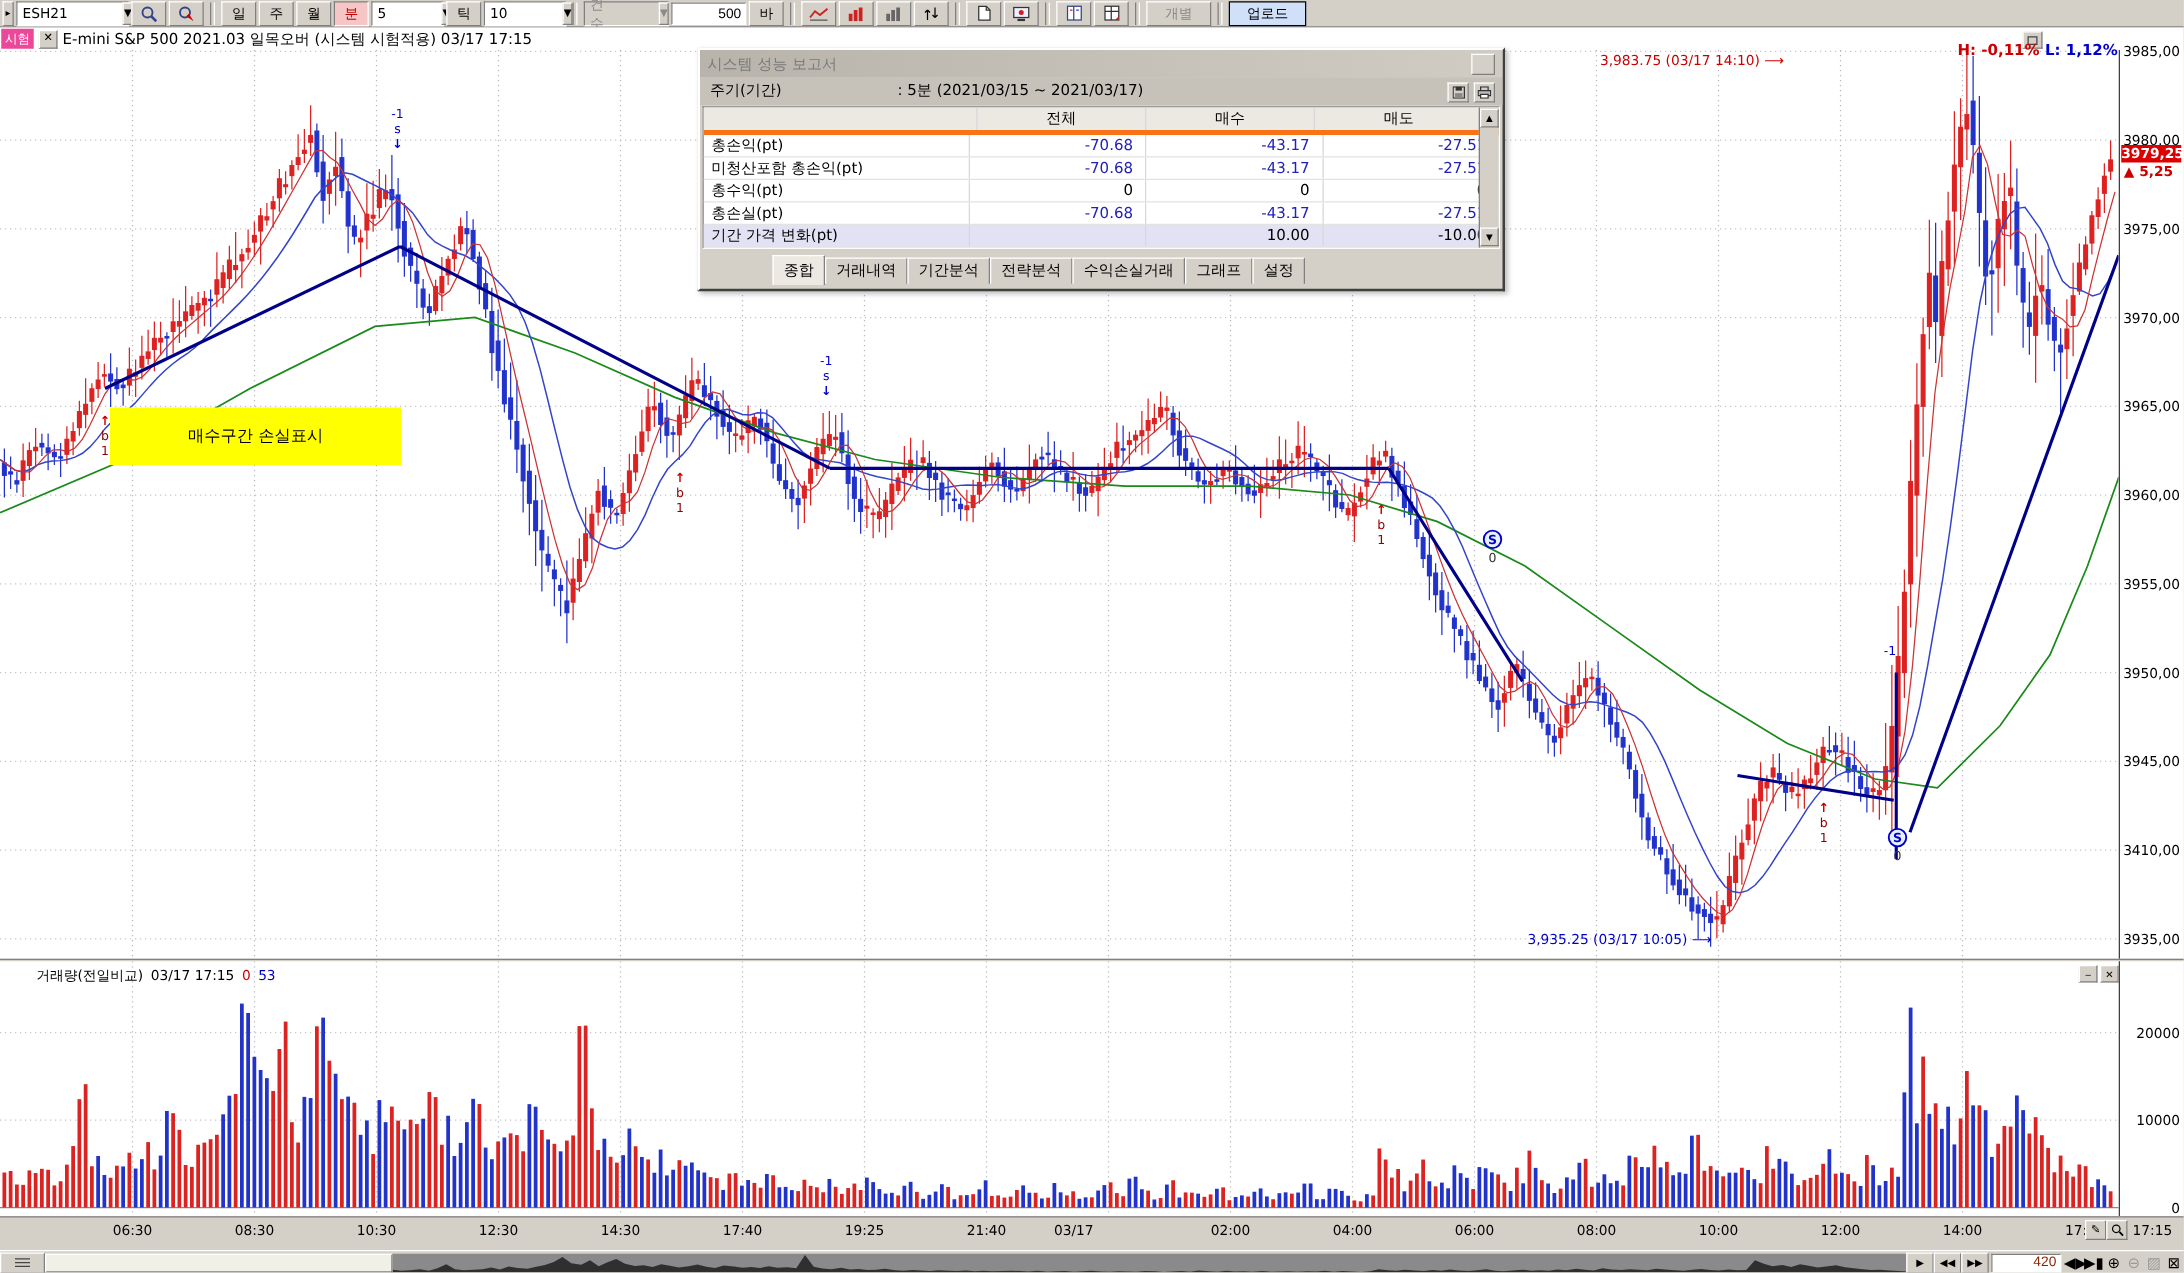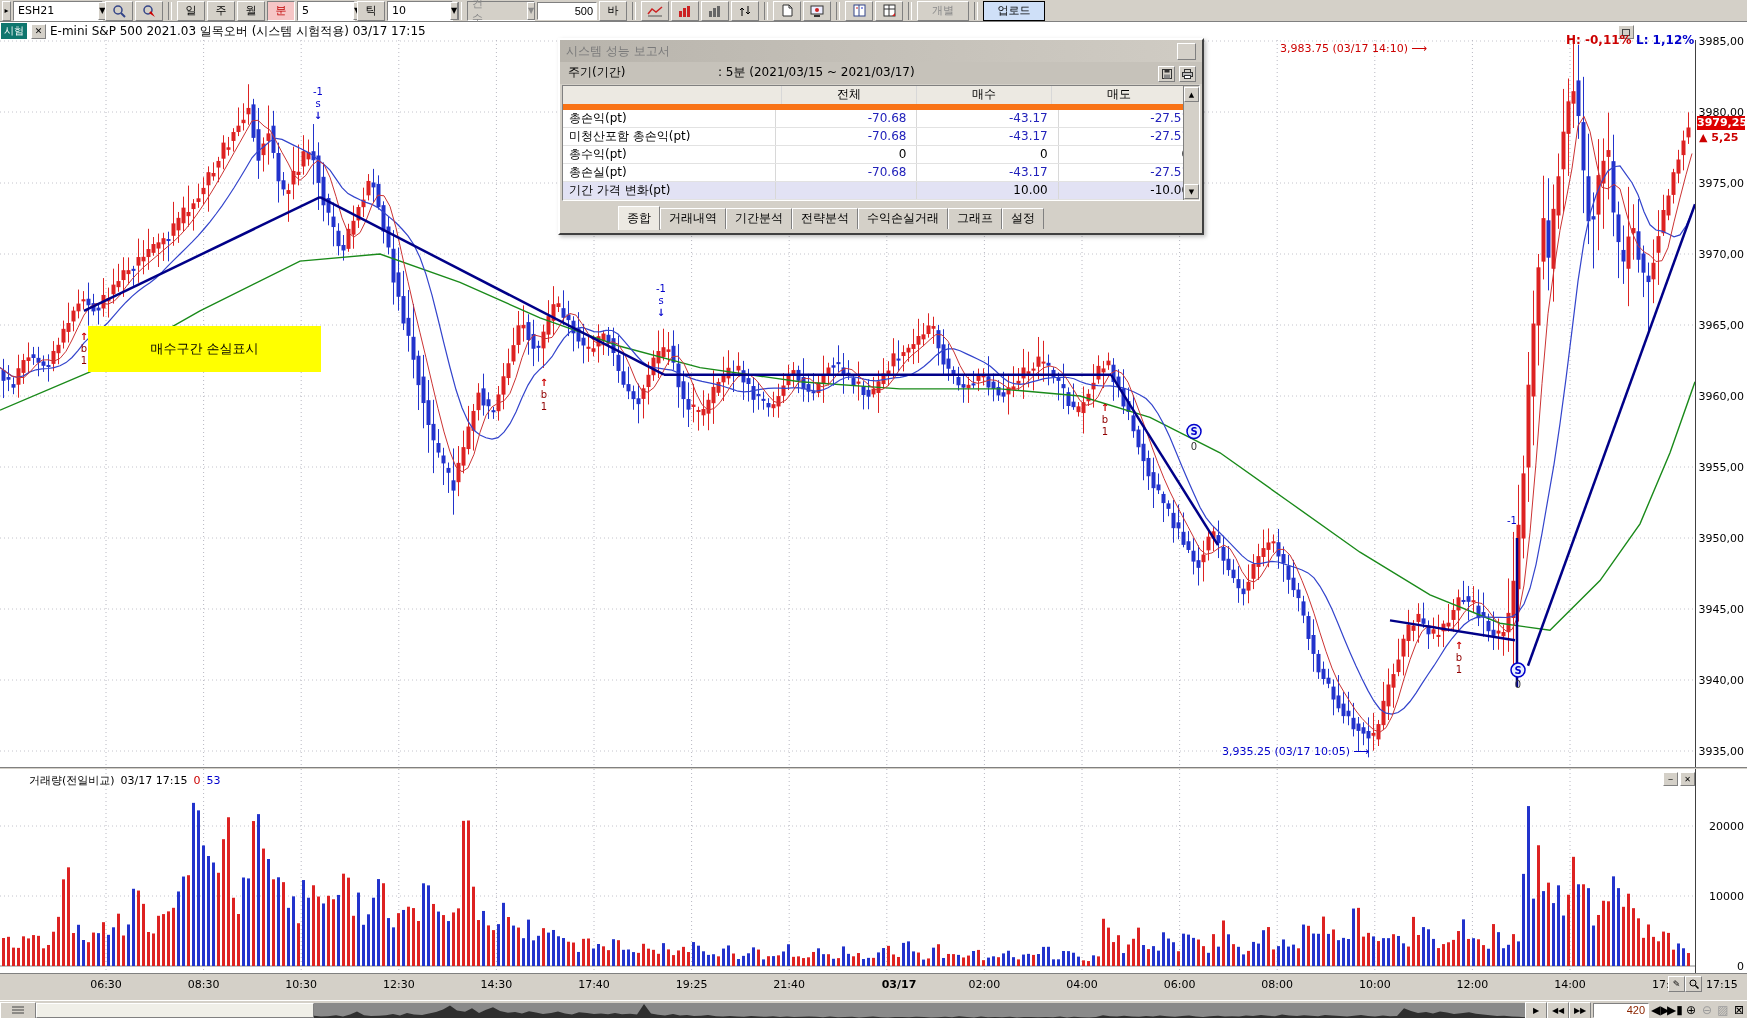--- a/index.html
+++ b/index.html
@@ -19,21 +19,21 @@
   .combo{height:18px;background:#fff;border:1px solid;border-color:#808080 #ffffff #ffffff #808080;
          display:flex;align-items:center;font-size:11px;gap:40px;}
   .combo .val{padding:0 4px;flex:1;}
   .combo .dd{width:15px;height:16px;background:#d4d0c8;border:1px solid;border-color:#ffffff #808080 #808080 #ffffff;
              display:flex;align-items:center;justify-content:center;font-size:8px;}
   .combo.disabled{background:#d4d0c8;color:#8a8a8a;}
   .sep{width:2px;height:18px;border-left:1px solid #808080;border-right:1px solid #ffffff;margin:0 3px;}
   .grip{width:7px;height:18px;display:flex;align-items:center;justify-content:center;font-size:8px;}
   
   .title-row{left:0;top:22px;width:1747px;height:18px;background:#ffffff;display:flex;align-items:center;gap:4px;border-bottom:1px solid #c8c8c8;}
-  .tag{background:#0f766e;color:#fff;font-size:10px;padding:1px 3px;margin-left:1px;}
+  .tag{background:#ec4899;color:#fff;font-size:10px;padding:1px 3px;margin-left:1px;}
   .tagx{width:13px;height:13px;font-size:9px;display:flex;align-items:center;justify-content:center;}
   
   .pane{background:#fff;}
   .axis-strip{background:#fff;border-left:1px solid #404040;}
   .ylab{position:absolute;right:4px;font-size:11px;color:#000;}
   .xlab{position:absolute;top:4px;font-size:11px;color:#000;transform:translateX(-50%);}
   .pricebox{position:absolute;left:1697px;width:48px;height:14px;background:#dd0000;color:#fff;
             font-size:11px;font-weight:bold;text-align:center;line-height:14px;}
   .chg{position:absolute;left:1699px;color:#cc0000;font-size:11px;font-weight:bold;}
   .ann{position:absolute;font-size:11px;white-space:nowrap;}
@@ -48,21 +48,21 @@
           box-shadow:2px 2px 4px rgba(0,0,0,.25);}
   .dlg-title{height:22px;background:linear-gradient(90deg,#b8b4ac,#d0ccc4);display:flex;align-items:center;
              color:#7a7a7a;font-size:12px;padding:0 6px;}
   .dlg-title .x{margin-left:auto;width:17px;height:15px;}
   .dlg-info{background:#c6c2ba;padding:3px 8px 4px 8px;font-size:12px;position:relative;}
   .dlg-info .row{display:flex;line-height:15px;}
   .dlg-info .lbl{width:150px;}
   .dlg-icons{position:absolute;right:6px;top:4px;display:flex;gap:4px;}
   .rpt-table{background:#fff;border:1px solid;border-color:#808080 #ffffff #ffffff #808080;margin:1px 2px;position:relative;}
   .rt-row{display:flex;height:17px;line-height:17px;font-size:12px;border-bottom:1px solid #e2e2e2;}
-  .rt-row.hdr{height:18px;background:#ece9e2;border-bottom:6px solid #f97316;}
+  .rt-row.hdr{height:18px;background:#ece9e2;border-bottom:4px solid #f97316;}
   .rt-row.hl2{background:#e2e2f4;}
   .rt-c0{width:212px;padding-left:6px;}
   .rt-c{width:134px;text-align:right;padding-right:10px;border-left:1px solid #d8d8d8;}
   .rt-c.hd{text-align:center;padding-right:0;}
   .neg{color:#2222bb;}
   .vscroll{position:absolute;right:0;top:0;bottom:0;width:15px;background:#d4d0c8;border-left:1px solid #808080;}
   .vscroll .a{width:13px;height:13px;font-size:7px;display:flex;align-items:center;justify-content:center;}
   .tabs{display:flex;margin:4px 0 4px 58px;align-items:flex-end;}
   .tab{border:1px solid;border-color:#ffffff #808080 #808080 #ffffff;background:#d4d0c8;font-size:12px;
        padding:2px 8px 3px 8px;border-bottom:none;height:15px;line-height:15px;}
@@ -944,21 +944,21 @@
   <div id="yaxis-labels">
       <div class="ylab" style="top: -5px;">3985,00</div>
       <div class="ylab" style="top: 66px;">3980,00</div>
       <div class="ylab" style="top: 137px;">3975,00</div>
       <div class="ylab" style="top: 208px;">3970,00</div>
       <div class="ylab" style="top: 279px;">3965,00</div>
       <div class="ylab" style="top: 350px;">3960,00</div>
       <div class="ylab" style="top: 421px;">3955,00</div>
       <div class="ylab" style="top: 492px;">3950,00</div>
       <div class="ylab" style="top: 563px;">3945,00</div>
-      <div class="ylab" style="top: 634px;">3940,00</div>
+      <div class="ylab" style="top: 634px;">3410,00</div>
       <div class="ylab" style="top: 705px;">3935,00</div>
     </div>
 </div>
 
 <div class="abs hl" style="left:1566px;top:33px;color:#cc0000">H: -0,11%</div>
 <div class="abs hl" style="left:1636px;top:33px;color:#0000cc">L: 1,12%</div>
 <div class="abs ann" style="left:1280px;top:42px;color:#cc0000">
   <span>3,983.75 (03/17 14:10)</span>
   <span> ⟶</span>
 </div>
@@ -1359,21 +1359,21 @@
 <div class="abs xstrip">
   <div id="xaxis-labels">
       <span class="xlab" style="left:106px;">06:30</span>
       <span class="xlab" style="left:203.6px;">08:30</span>
       <span class="xlab" style="left:301.2px;">10:30</span>
       <span class="xlab" style="left:398.8px;">12:30</span>
       <span class="xlab" style="left:496.4px;">14:30</span>
       <span class="xlab" style="left:594px;">17:40</span>
       <span class="xlab" style="left:691.6px;">19:25</span>
       <span class="xlab" style="left:789.2px;">21:40</span>
-      <span class="xlab" style="left:899px;font-weight:bold">03/17</span>
+      <span class="xlab" style="left:859px;font-weight:normal">03/17</span>
       <span class="xlab" style="left:984.4px;">02:00</span>
       <span class="xlab" style="left:1082px;">04:00</span>
       <span class="xlab" style="left:1179.6px;">06:00</span>
       <span class="xlab" style="left:1277.2px;">08:00</span>
       <span class="xlab" style="left:1374.8px;">10:00</span>
       <span class="xlab" style="left:1472.4px;">12:00</span>
       <span class="xlab" style="left:1570px;">14:00</span>
     </div>
   <span class="xlab" style="left:1652px;transform:none">17:1</span>
   <div class="abs raised" style="left:1668px;top:2px;width:15px;height:14px;display:flex;align-items:center;justify-content:center;font-size:9px">

